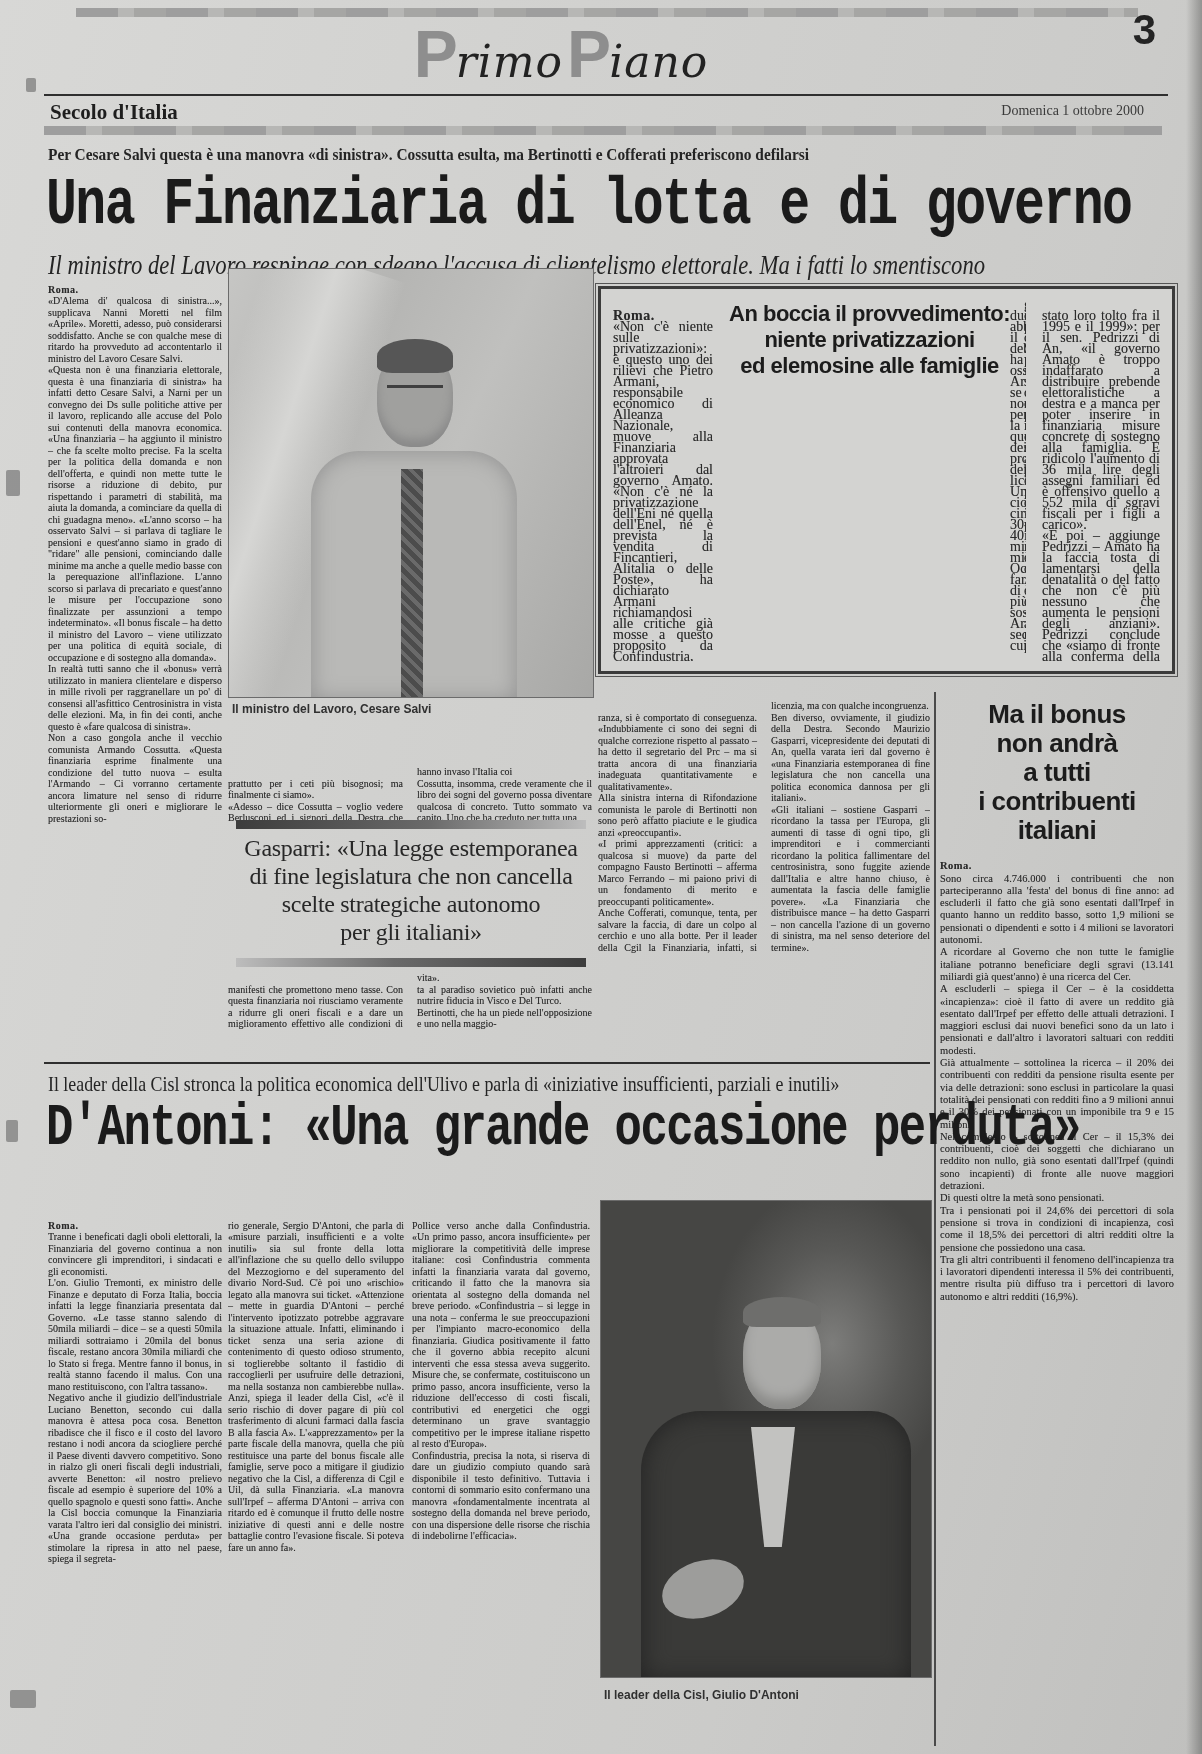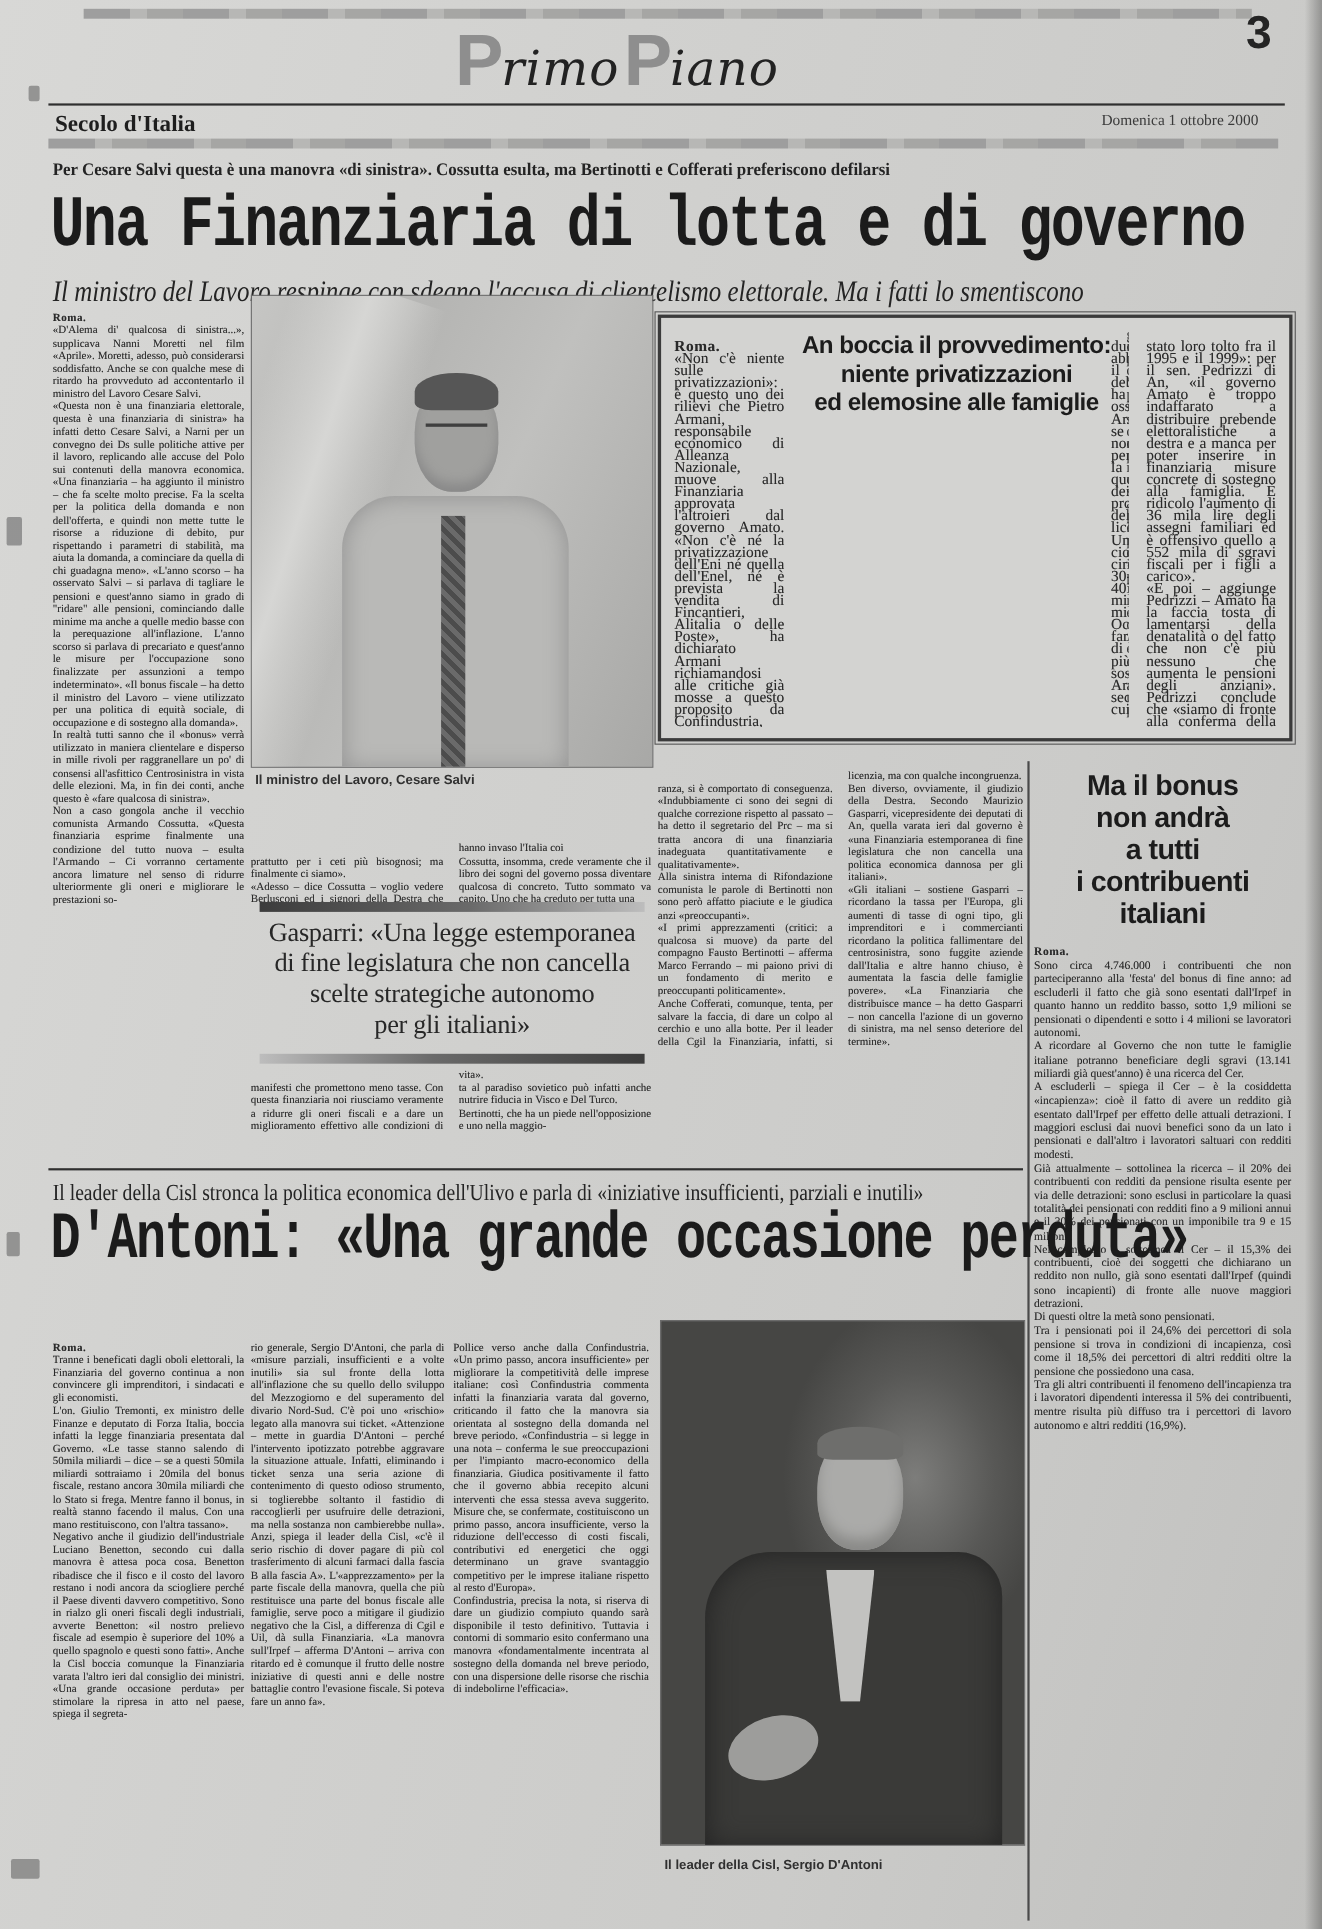--- a/index.html
+++ b/index.html
@@ -217,15 +217,15 @@
 Confindustria, precisa la nota, si riserva di dare un giudizio compiuto quando sarà disponibile il testo definitivo. Tuttavia i contorni di sommario esito confermano una manovra «fondamentalmente incentrata al sostegno della domanda nel breve periodo, con una dispersione delle risorse che rischia di indebolirne l'efficacia».</span>
   </div>
 
   <div class="photo photo2" style="left:600px;top:1200px;width:330px;height:476px;">
     <div class="p2-body"></div>
     <div class="p2-shirt"></div>
     <div class="p2-head"></div>
     <div class="p2-hair"></div>
     <div class="p2-hand"></div>
   </div>
-  <div class="caption" style="left:604px;top:1688px;width:326px;">Il leader della Cisl, Sergio D'Antoni</div>
+  <div class="caption" style="left:604px;top:1688px;width:326px;">Il leader della Cisl, Giulio D'Antoni</div>
 
 </div>
 
 </body></html>

